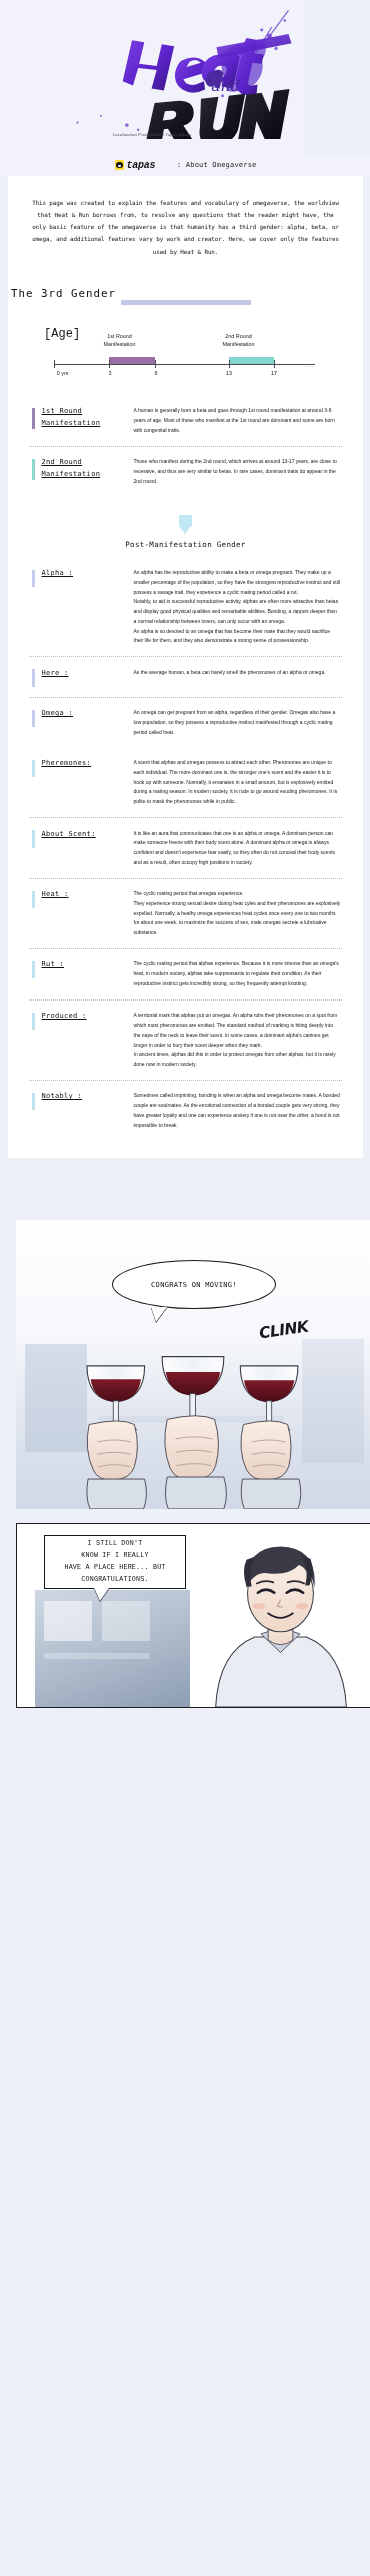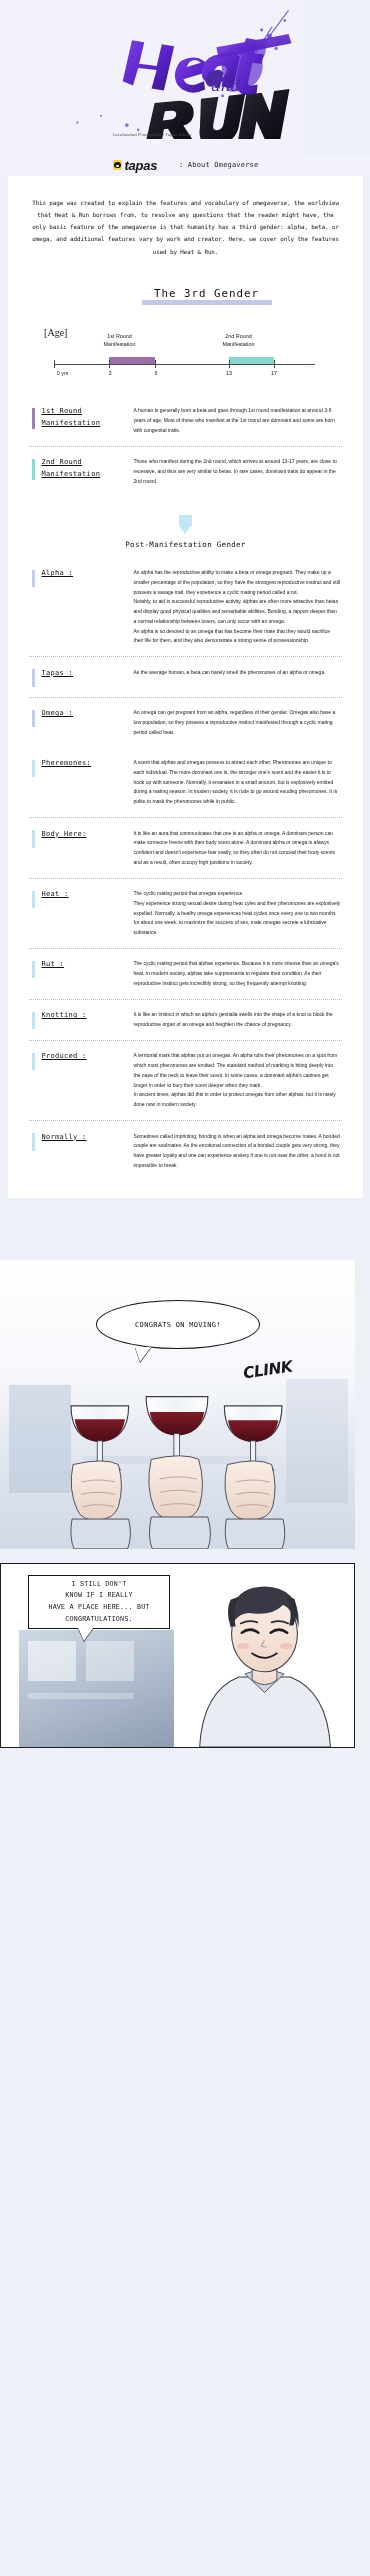--- a/index.html
+++ b/index.html
@@ -50,23 +50,23 @@
     left: 1.8px; top: 1.3px; width: 6.2px; height: 6.2px;
     border-radius: 50% 50% 45% 45%;
     background: #17161a;
   }
   .tapas-mark::after {
     content: ""; position: absolute;
     left: 3.1px; top: 4.4px; width: 3.6px; height: 2.1px;
     border-radius: 1px; background: #fff;
   }
   .tapas-word {
-    font-family: Liberation Sans, sans-serif;
+    font-family: Liberation Mono, monospace;
     font-style: italic; font-weight: bold;
-    font-size: 13px; color: #17161a; letter-spacing: -0.2px;
+    font-size: 10px; color: #17161a; letter-spacing: -0.2px;
   }
   .header-title {
     font-family: "DejaVu Sans Mono", monospace;
     font-size: 7px; color: #1d1d22; letter-spacing: 0.2px;
   }
 
   
   .card {
     width: 355px; margin: 0 auto;
     background: #ffffff;
@@ -78,24 +78,23 @@
     font-family: "DejaVu Sans Mono", monospace;
     font-size: 5.9px;
     line-height: 2.05;
     color: #16161a;
     padding: 8.2px 23px 5.2px 23px;
     letter-spacing: -0.1px;
   }
 
   
   .section-head {
-    text-align: center;
+    text-align: left;
     margin: 24px 0 15.5px 0;
     position: relative;
-    padding-left: 42px;
   }
   .section-head .txt {
     font-family: "DejaVu Sans Mono", monospace;
     font-size: 10.8px;
     color: #101014;
     letter-spacing: 1px;
     position: relative;
     display: inline-block;
     padding: 0 3.1px 2.1px 3.1px;
   }
@@ -109,22 +108,22 @@
   .hl-cyan { background: #bfe6ef; }
 
   
   .timeline-wrap {
     position: relative;
     width: 289px; margin: 0 auto 13.4px auto;
     height: 62px;
   }
   .age-label {
     position: absolute; left: 3.1px; top: 6.2px;
-    font-family: Liberation Serif, serif;
-    font-size: 10px; color: #16161a;
+    font-family: Liberation Mono, monospace;
+    font-size: 12px; color: #16161a;
   }
   .round-label {
     position: absolute;
     text-align: center;
     font-size: 5.4px;
     color: #1d1d22;
     line-height: 1.55;
     width: 67px;
   }
   .round-1 { left: 45px; top: 11.3px; }
@@ -229,21 +228,21 @@
     font-size: 7.5px;
     color: #101014;
     letter-spacing: 0.3px;
     margin: 3.1px 0 9.3px 0;
   }
 
   
   .gap { width: 371px; height: 62px; background: #eef0f8; }
 
   
-  .comic { width: 332px; background: #eef0f8; }
+  .comic { width: 332px; background: #eef0f8; margin-left: 16px; }
   .panel {
     width: 355px; margin: 0 auto;
     background: #ffffff;
     position: relative;
     overflow: hidden;
   }
   .panel-a { height: 289px; }
   .bg-wash {
     position: absolute; inset: 0;
     background:
@@ -494,21 +493,21 @@
           <span class="term-text">Alpha    :</span>
         </div>
         <div class="def-body">An alpha has the reproductive ability to make a beta or omega pregnant. They make up a smaller percentage of the population, so they have the strongest reproductive instinct and still possess a savage trait. they experience a cyclic mating period called a rut.
 Notably, to aid in successful reproductive activity, alphas are often more attractive than betas and display good physical qualities and remarkable abilities. Bonding, a rapport deeper than a normal relationship between lovers, can only occur with an omega.
 An alpha is so devoted to an omega that has become their mate that they would sacrifice their life for them, and they also demonstrate a strong sense of possessionship.</div>
       </div>
       <div class="def-sep"></div>
       <div class="def-row">
         <div class="def-term">
           <span class="term-bar bar-periwinkle"></span>
-          <span class="term-text">Tapas     :</span>
+          <span class="term-text">Here     :</span>
         </div>
         <div class="def-body">As the average human, a beta can barely smell the pheromones of an alpha or omega.</div>
       </div>
       <div class="def-sep"></div>
       <div class="def-row">
         <div class="def-term">
           <span class="term-bar bar-periwinkle"></span>
           <span class="term-text">Omega    :</span>
         </div>
         <div class="def-body">An omega can get pregnant from an alpha, regardless of their gender. Omegas also have a low population, so they possess a reproductive instinct manifested through a cyclic mating period called heat.</div>
@@ -521,21 +520,21 @@
         <div class="def-term">
           <span class="term-bar bar-cyan"></span>
           <span class="term-text">Pheremones:</span>
         </div>
         <div class="def-body">A scent that alphas and omegas possess to attract each other. Pheromones are unique to each individual. The more dominant one is, the stronger one's scent and the easier it is to hook up with someone. Normally, it emanates in a small amount, but is explosively emitted during a mating season. In modern society, it is rude to go around exuding pheromones. It is polite to mask the pheromones while in public.</div>
       </div>
       <div class="def-sep"></div>
       <div class="def-row">
         <div class="def-term">
           <span class="term-bar bar-cyan"></span>
-          <span class="term-text">Body Here:</span>
+          <span class="term-text">About Scent:</span>
         </div>
         <div class="def-body">It is like an aura that communicates that one is an alpha or omega. A dominant person can make someone freeze with their body scent alone. A dominant alpha or omega is always confident and doesn't experience fear easily, so they often do not conceal their body scents and as a result, often occupy high positions in society.</div>
       </div>
       <div class="def-sep"></div>
       <div class="def-row">
         <div class="def-term">
           <span class="term-bar bar-cyan"></span>
           <span class="term-text">Heat    :</span>
         </div>
         <div class="def-body">The cyclic mating period that omegas experience.
@@ -543,41 +542,34 @@
       </div>
       <div class="def-sep"></div>
       <div class="def-row">
         <div class="def-term">
           <span class="term-bar bar-cyan"></span>
           <span class="term-text">Rut     :</span>
         </div>
         <div class="def-body">The cyclic mating period that alphas experience. Because it is more intense than an omega's heat, in modern society, alphas take suppressants to regulate their condition. As their reproductive instinct gets incredibly strong, so they frequently attempt knotting.</div>
       </div>
       <div class="def-sep"></div>
-      <div class="def-row">
-        <div class="def-term">
-          <span class="term-bar bar-cyan"></span>
-          <span class="term-text">Knotting :</span>
-        </div>
-        <div class="def-body">It is like an instinct in which an alpha's genitalia swells into the shape of a knot to block the reproductive organ of an omega and heighten the chance of pregnancy.</div>
-      </div>
       <div class="def-sep"></div>
       <div class="def-row">
         <div class="def-term">
           <span class="term-bar bar-cyan"></span>
           <span class="term-text">Produced  :</span>
         </div>
         <div class="def-body">A territorial mark that alphas put on omegas. An alpha rubs their pheromones on a spot from which most pheromones are emitted. The standard method of marking is biting deeply into the nape of the neck to leave their scent. In some cases, a dominant alpha's canines get longer in order to bury their scent deeper when they mark.
 In ancient times, alphas did this in order to protect omegas from other alphas, but it is rarely done now in modern society.</div>
       </div>
       <div class="def-sep"></div>
       <div class="def-row">
         <div class="def-term">
           <span class="term-bar bar-cyan"></span>
-          <span class="term-text">Normally  :</span>
+          <span class="term-text">Notably  :</span>
         </div>
         <div class="def-body">Sometimes called imprinting, bonding is when an alpha and omega become mates. A bonded couple are soulmates. As the emotional connection of a bonded couple gets very strong, they have greater loyalty and one can experience anxiety if one is not near the other. a bond is not impossible to break.</div>
       </div>
     </div>
 
   </div>
 
   <div class="gap"></div>
 
   <div class="comic">

